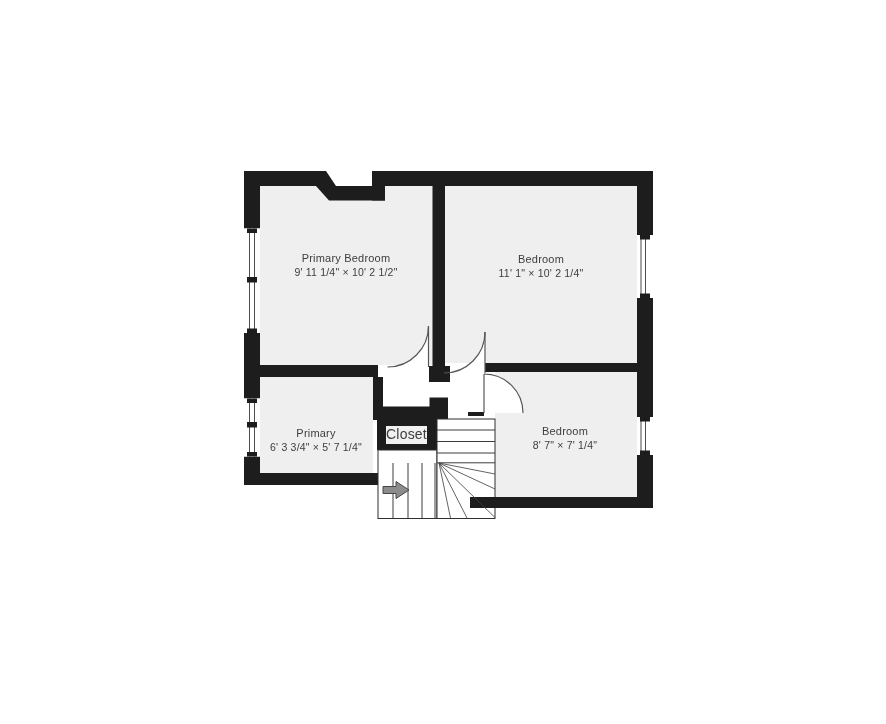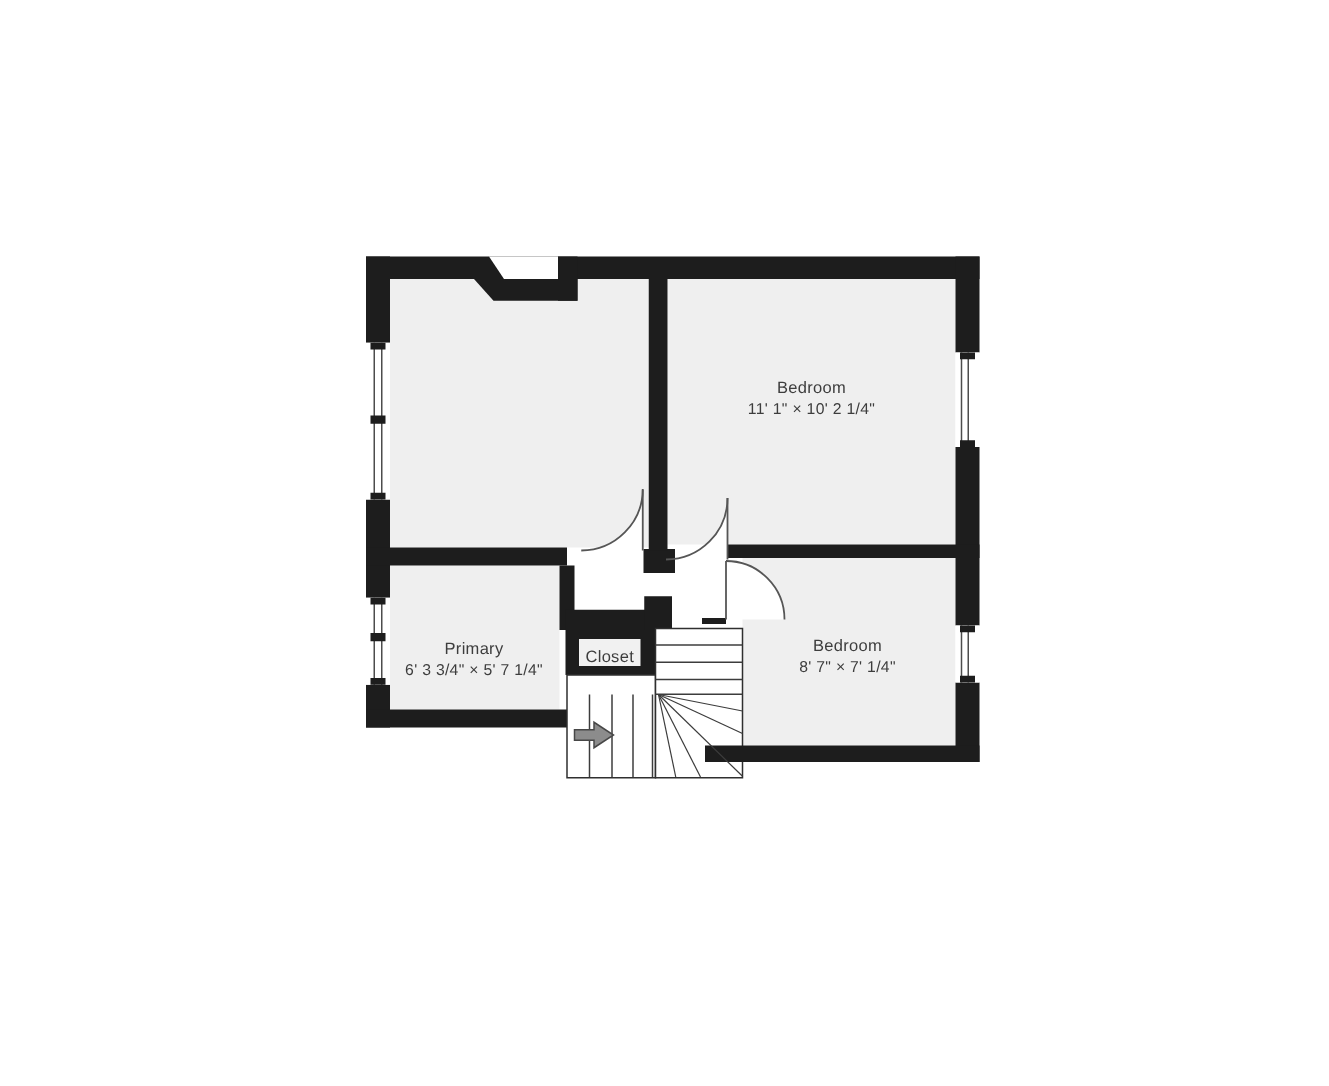--- a/index.html
+++ b/index.html
@@ -18,22 +18,22 @@
     color:#3d3d3d;
     white-space:nowrap;
   }
   .room-name{font-size:11px;line-height:14px;letter-spacing:.2px;}
   .room-dims{font-size:10.5px;line-height:14px;letter-spacing:.2px;}
   .closet-box{
     position:absolute;
     left:386px;top:426px;
     width:41px;height:18px;
     background:#f1f1f1;
-    display:flex;align-items:flex-end;justify-content:center;
-    color:#3d3d3d;font-size:11px;letter-spacing:.2px;
+    display:flex;align-items:flex-start;justify-content:center;
+    color:#3d3d3d;font-size:14px;letter-spacing:.2px;
   }
 </style>
 </head>
 <body>
 
 <div class="canvas">
 
   <svg class="plan-svg" width="886" height="724" viewBox="0 0 886 724">
 
     <g fill="#efefef">
@@ -149,20 +149,24 @@
       </g>
       <g>
         <path d="M484,413 V374"></path>
         <path d="M484,374 A39,39 0 0 1 523,413"></path>
       </g>
     </g>
 
     <path d="M383,486.5 H396 V481.5 L409,490 L396,498.5 V493.5 H383 Z" fill="#8c8c8c" stroke="#474747" stroke-width="1"></path>
   </svg>
 
+  <div class="room-label" style="left:346px;top:251px">
+    <div class="room-name">Primary Bedroom</div>
+    <div class="room-dims">9' 11 1/4" × 10' 2 1/2"</div>
+  </div>
 
   <div class="room-label" style="left:541px;top:252px">
     <div class="room-name">Bedroom</div>
     <div class="room-dims">11' 1" × 10' 2 1/4"</div>
   </div>
 
   <div class="room-label" style="left:316px;top:426px">
     <div class="room-name">Primary</div>
     <div class="room-dims">6' 3 3/4" × 5' 7 1/4"</div>
   </div>

